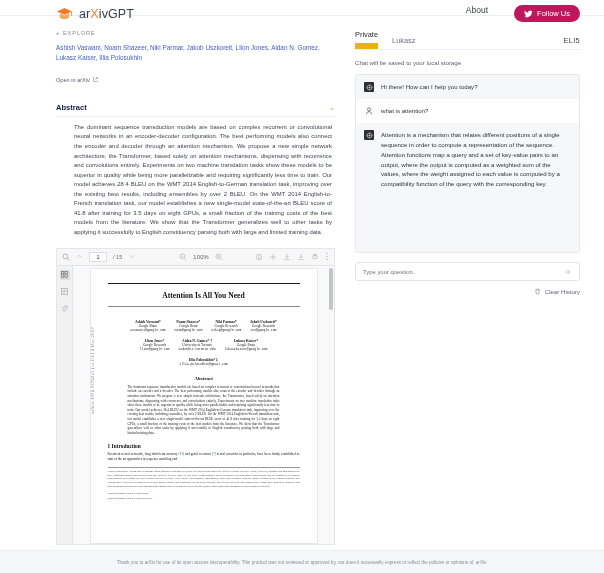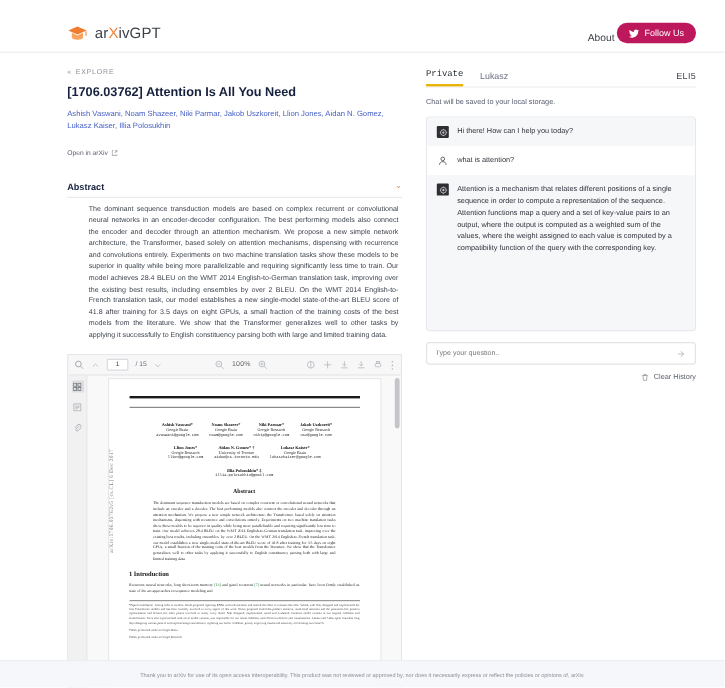--- a/index.html
+++ b/index.html
@@ -6,32 +6,32 @@
   html, body {
     width: 604px; height: 573px;
     font-family: "Liberation Sans", sans-serif;
     background: #ffffff;
     overflow: hidden;
   }
   body { position: relative; }
 
   
   .header {
-    height: 44px;
+    height: 16px;
     border-bottom: 1px solid #eceef1;
     display: flex;
     align-items: center;
     padding: 12px 24px 0 56px;
     background: #fff;
   }
   .logo-wrap { display: flex; align-items: center; gap: 6px; }
   .cap-icon { width: 17px; height: 14px; position: relative; display:block; }
   .logo-text { font-size: 12.5px; color: #3b3f46; letter-spacing: .1px; }
   .logo-text .x { color: #ef8234; }
-  .header-right { margin-left: auto; display: flex; align-items: flex-end; gap: 2px; }
+  .header-right { margin-left: auto; display: flex; align-items: flex-start; gap: 26px; }
   .about-link { font-size: 8.5px; color: #3b3f46; text-decoration: none; }
   .follow-btn {
     background: #be185d; color: #fff; border: none; border-radius: 11px;
     height: 17px; padding: 0 10px; font-size: 7.5px;
     display: flex; align-items: center; gap: 4px; cursor: pointer;
     font-family: "Liberation Sans", sans-serif;
   }
   .bird { width: 9px; height: 8px; display:block; }
 
   
@@ -140,21 +140,21 @@
     font-family:"Liberation Serif", serif; font-size: 2.5px; color:#333; line-height: 1.5; text-align: justify;
   }
   .pdf-scroll {
     position: absolute; right: 1px; top: 2px; width: 4px; height: 42px;
     background: #c4c5c8; border-radius: 2px; cursor: pointer;
   }
 
   
   .tabs-row { display: flex; align-items: flex-end; gap: 14px; }
   .tab { font-size: 7.4px; color: #6b7280; padding-bottom: 4px; cursor: pointer; }
-  .tab.active { color: #1f2430; border-bottom: 2px solid #eab308; font-family: Liberation Mono, monospace; }
+  .tab.active { color: #1f2430; border-bottom: 6px solid #eab308; }
   .eli5 { margin-left: auto; font-size: 7.4px; color: #3c4250; padding-bottom: 4px; cursor: pointer; letter-spacing: .3px; }
   .tabs-underline { height: 1px; background: #eceef1; margin-bottom: 9px; }
   .save-note { font-size: 6.1px; color: #5a6070; margin-bottom: 8px; }
 
   .chat-box {
     border: 1px solid #e6e8eb; border-radius: 3px;
     height: 179px; background: #fff; overflow: hidden;
     display: flex; flex-direction: column;
   }
   .msg { display: flex; gap: 7px; padding: 7px 8px; align-items: flex-start; }
@@ -214,21 +214,20 @@
 
 <div class="page">
 
   <div class="left-col">
 
     <div class="explore">
       <span class="chev">«</span>
       <span>EXPLORE</span>
     </div>
 
-    <div class="paper-title">[1706.03762] Attention Is All You Need</div>
     <div class="authors">Ashish Vaswani, Noam Shazeer, Niki Parmar, Jakob Uszkoreit, Llion Jones, Aidan N. Gomez, Lukasz Kaiser, Illia Polosukhin</div>
     <div class="open-arxiv">
       <span>Open in arXiv</span>
       <svg class="ext-icon" viewBox="0 0 10 10">
         <path d="M3 1H1v8h8V7" stroke="#70757f" stroke-width="1" fill="none"></path>
         <path d="M6 1h3v3M9 1L5 5" stroke="#70757f" stroke-width="1" fill="none"></path>
       </svg>
     </div>
 
     <div class="abs-head">
@@ -333,20 +332,21 @@
             <svg width="7" height="7" viewBox="0 0 10 10">
                 <path d="M7 3L3.6 6.4a1.5 1.5 0 002.1 2.1l3.1-3.1a2.6 2.6 0 00-3.7-3.7L2 5" stroke="#9aa0a6" stroke-width=".9" fill="none"></path>
               </svg>
           </span>
         </div>
 
         <div class="pdf-canvas-area">
           <div class="pdf-page">
             <div class="arxiv-stamp">arXiv:1706.03762v5  [cs.CL]  6 Dec 2017</div>
             <div class="pdf-rule"></div>
+            <div class="pdf-title">Attention Is All You Need</div>
             <div class="pdf-rule-thin"></div>
 
             <div class="auth-grid">
               <div class="auth-cell">
                   <div class="auth-name">Ashish Vaswani*</div>
                   <div class="auth-aff">Google Brain</div>
                   <div class="auth-mail">avaswani@google.com</div>
                 </div>
               <div class="auth-cell">
                   <div class="auth-name">Noam Shazeer*</div>

